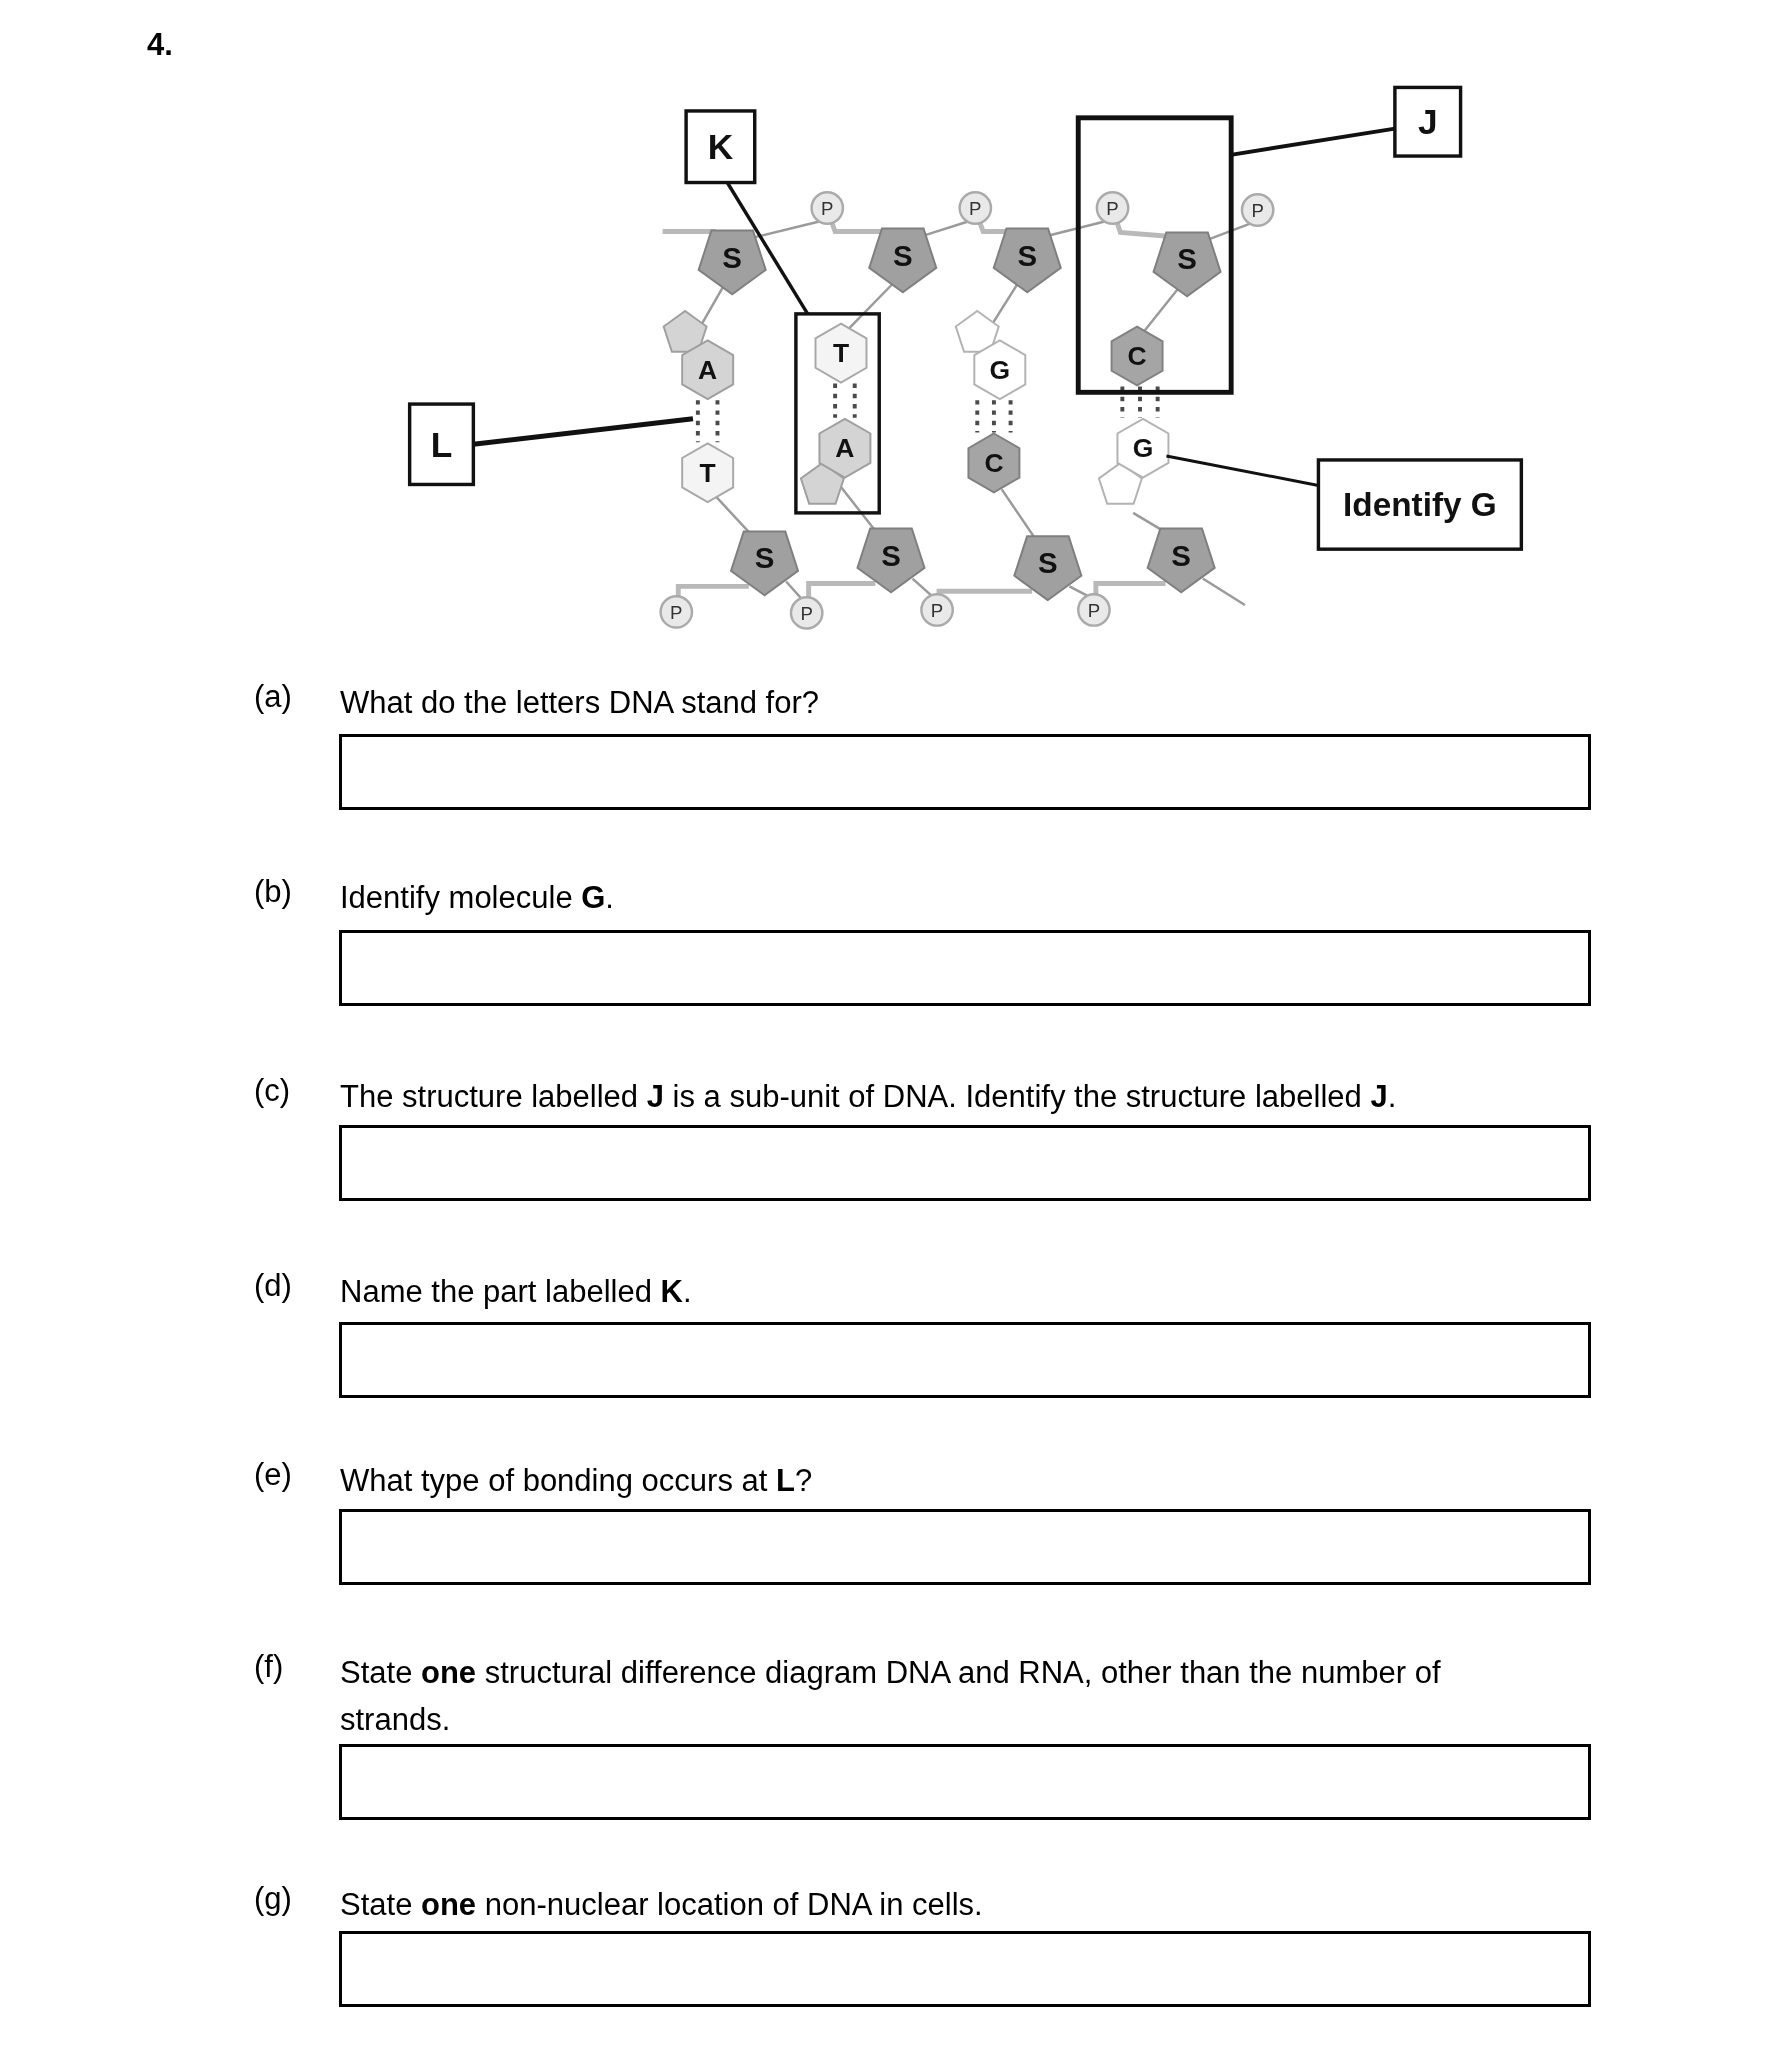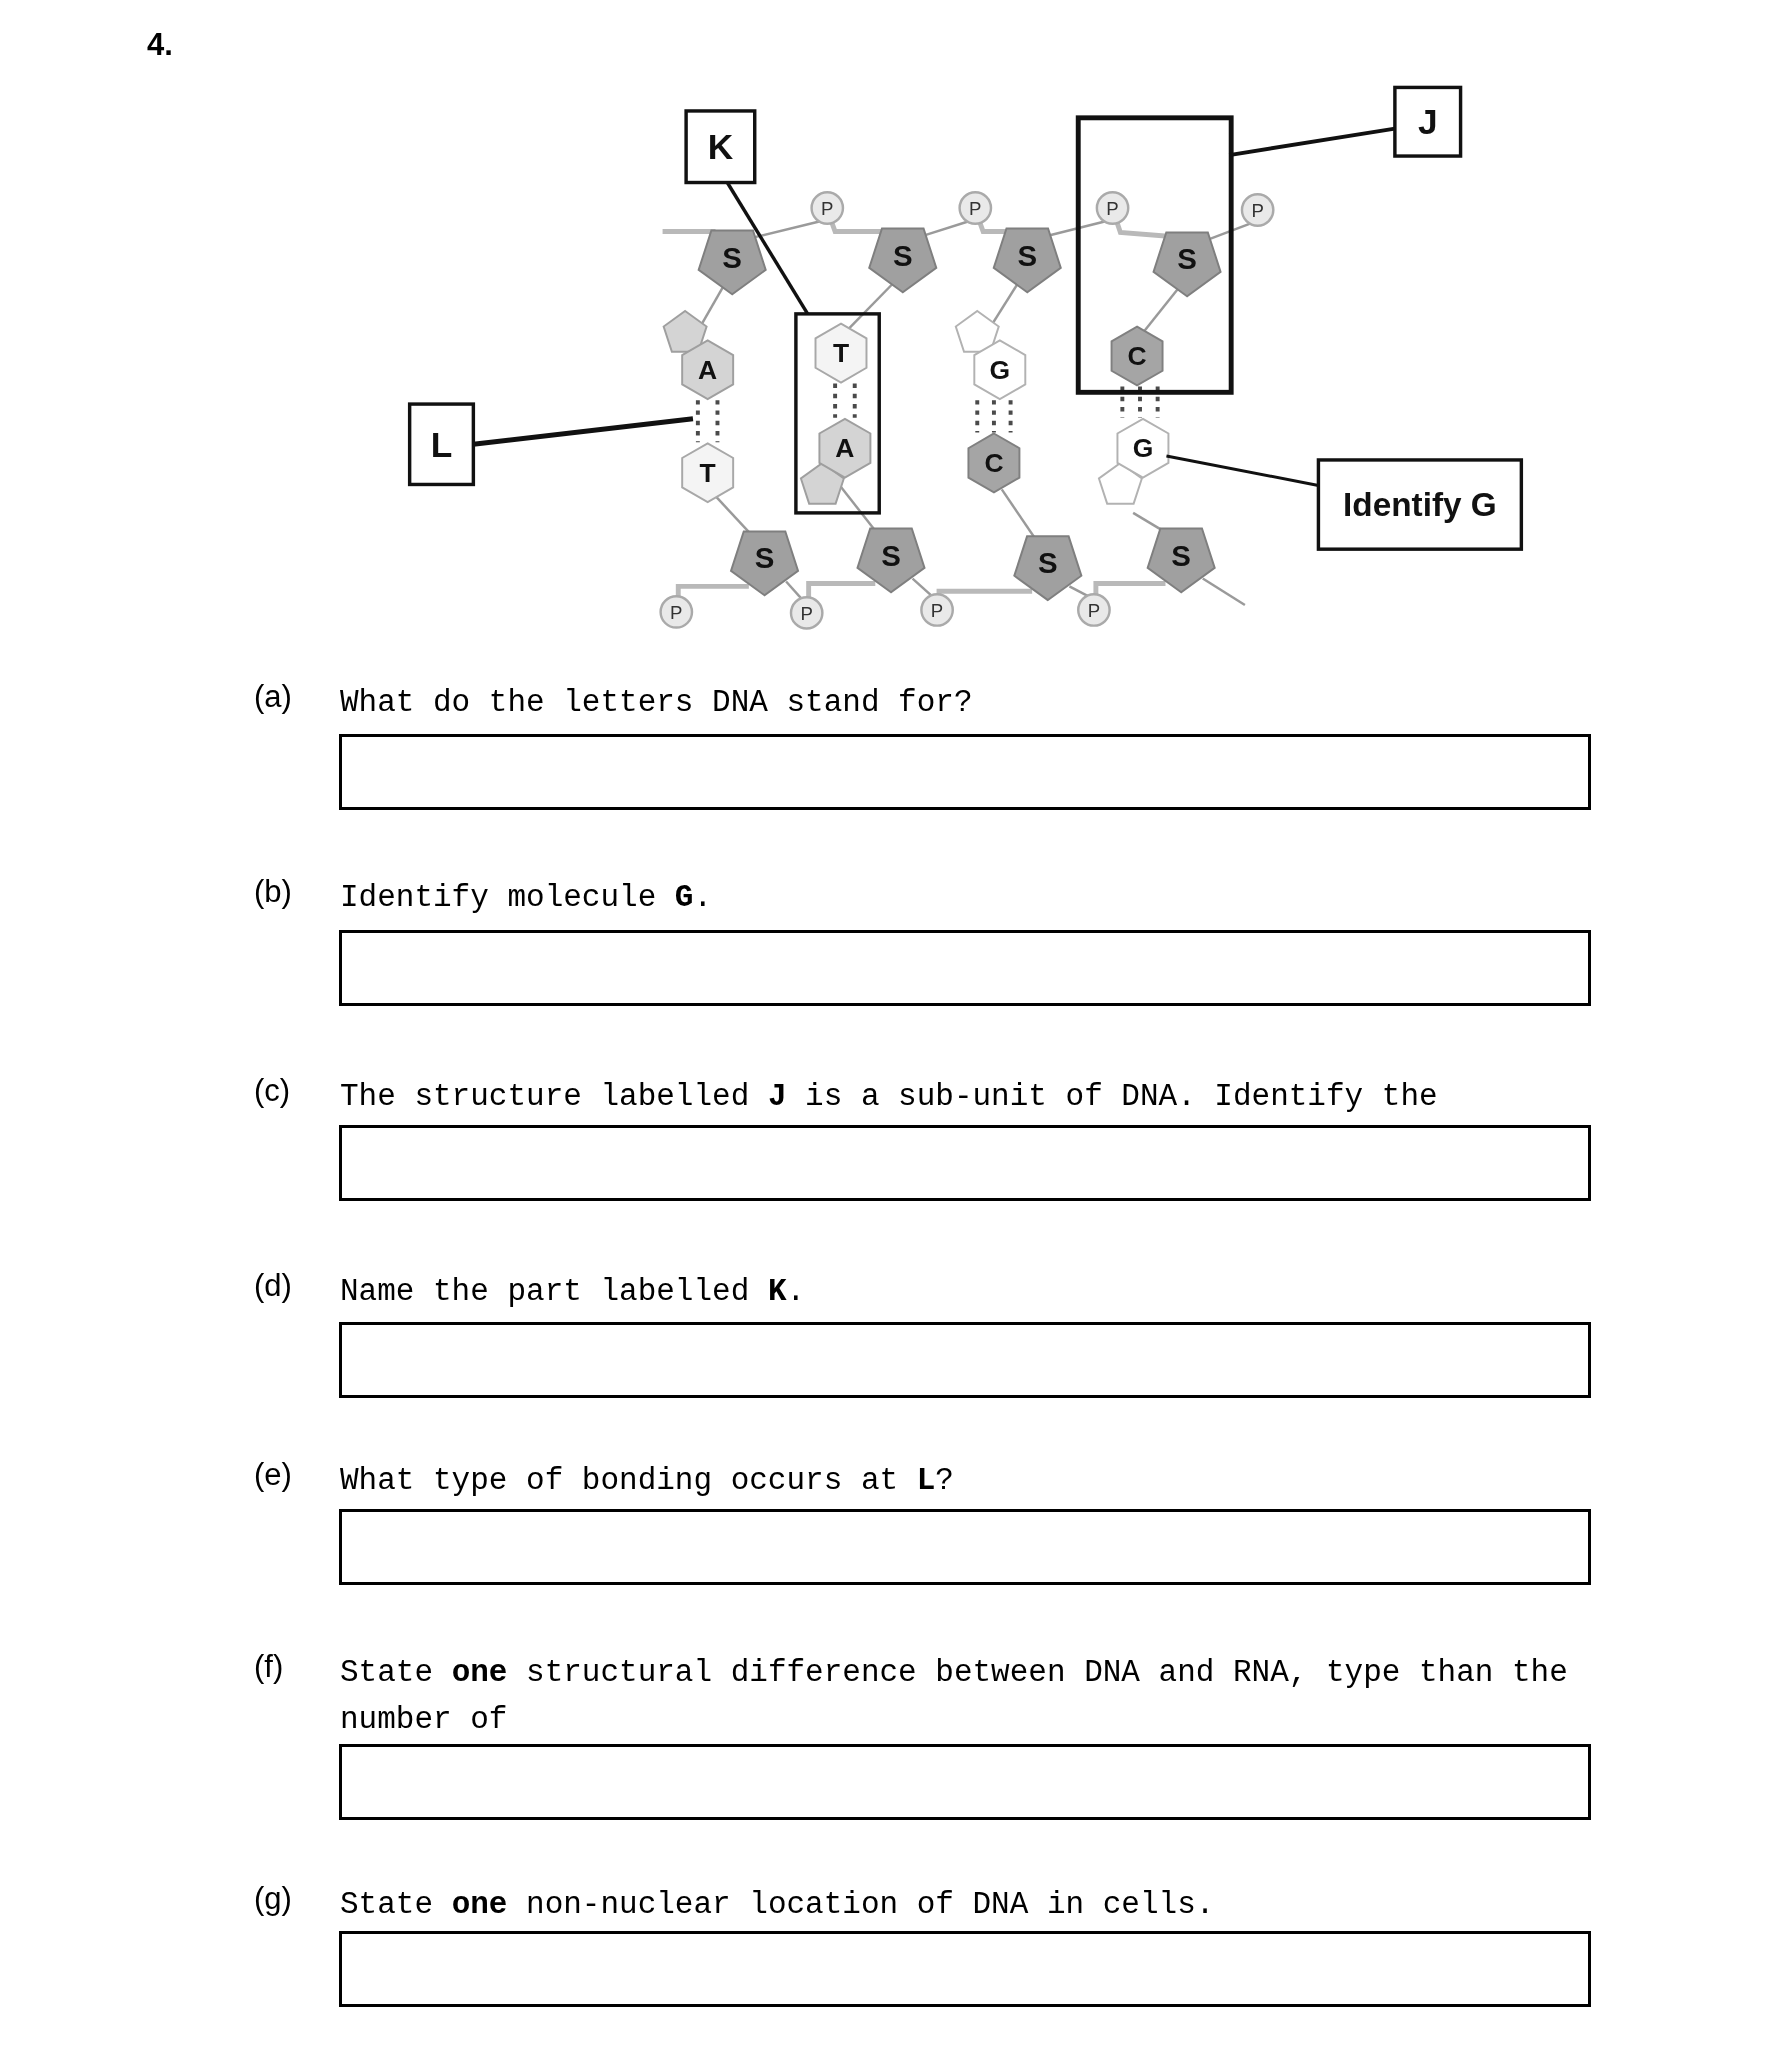--- a/index.html
+++ b/index.html
@@ -5,21 +5,21 @@
   html,body{margin:0;padding:0;background:#fff;}
   .page{position:relative;width:1782px;height:2067px;background:#ffffff;
         font-family:"Liberation Sans",sans-serif;color:#000;overflow:hidden;}
   .title-row{position:absolute;top:26.5px;left:0;width:100%;height:43px;font-size:31px;}
   .q-num{position:absolute;left:147px;font-weight:bold;}
   .page-title{position:absolute;left:212px;white-space:nowrap;}
   #dna-svg{position:absolute;left:392px;top:54px;width:1147px;height:608px;}
   #dna-svg text{font-family:"Liberation Sans",sans-serif;}
   .q-section{position:absolute;left:0;width:100%;height:0;overflow:visible;}
   .q-label{position:absolute;left:254px;top:0;font-size:31px;}
-  .q-text{position:absolute;left:340px;top:0;font-size:31px;line-height:47px;width:1274px;font-family:Liberation Mono, monospace;}
+  .q-text{position:absolute;left:340px;top:0;font-size:31px;line-height:47px;width:1274px;}
   .answer-box{position:absolute;left:339px;width:1252px;height:76px;
               box-sizing:border-box;border:3.9px solid #000;background:#fff;}
 </style>
 </head>
 <body>
 
 <div class="page">
   <div class="title-row">
     <span class="q-num">4.</span>
   </div>
@@ -206,21 +206,21 @@
     <div class="q-text"><span>Name the part labelled </span><b>K</b><span>.</span></div>
     <div class="answer-box" style="top: 54px;"></div>
   </section>
       <section class="q-section" style="top: 1457px;">
     <div class="q-label">(e)</div>
     <div class="q-text"><span>What type of bonding occurs at </span><b>L</b><span>?</span></div>
     <div class="answer-box" style="top: 52px;"></div>
   </section>
       <section class="q-section" style="top: 1649px;">
     <div class="q-label">(f)</div>
-    <div class="q-text"><span>State </span><b>one</b><span> structural difference between DNA and RNA, type than the number of</span><br><span>strands.</span></div>
+    <div class="q-text"><span>State </span><b>one</b><span> structural difference diagram DNA and RNA, other than the number of</span><br><span>strands.</span></div>
     <div class="answer-box" style="top: 95px;"></div>
   </section>
       <section class="q-section" style="top: 1881px;">
     <div class="q-label">(g)</div>
     <div class="q-text"><span>State </span><b>one</b><span> non-nuclear location of DNA in cells.</span></div>
     <div class="answer-box" style="top: 50px;"></div>
   </section>
     </div>
 </div>
 

